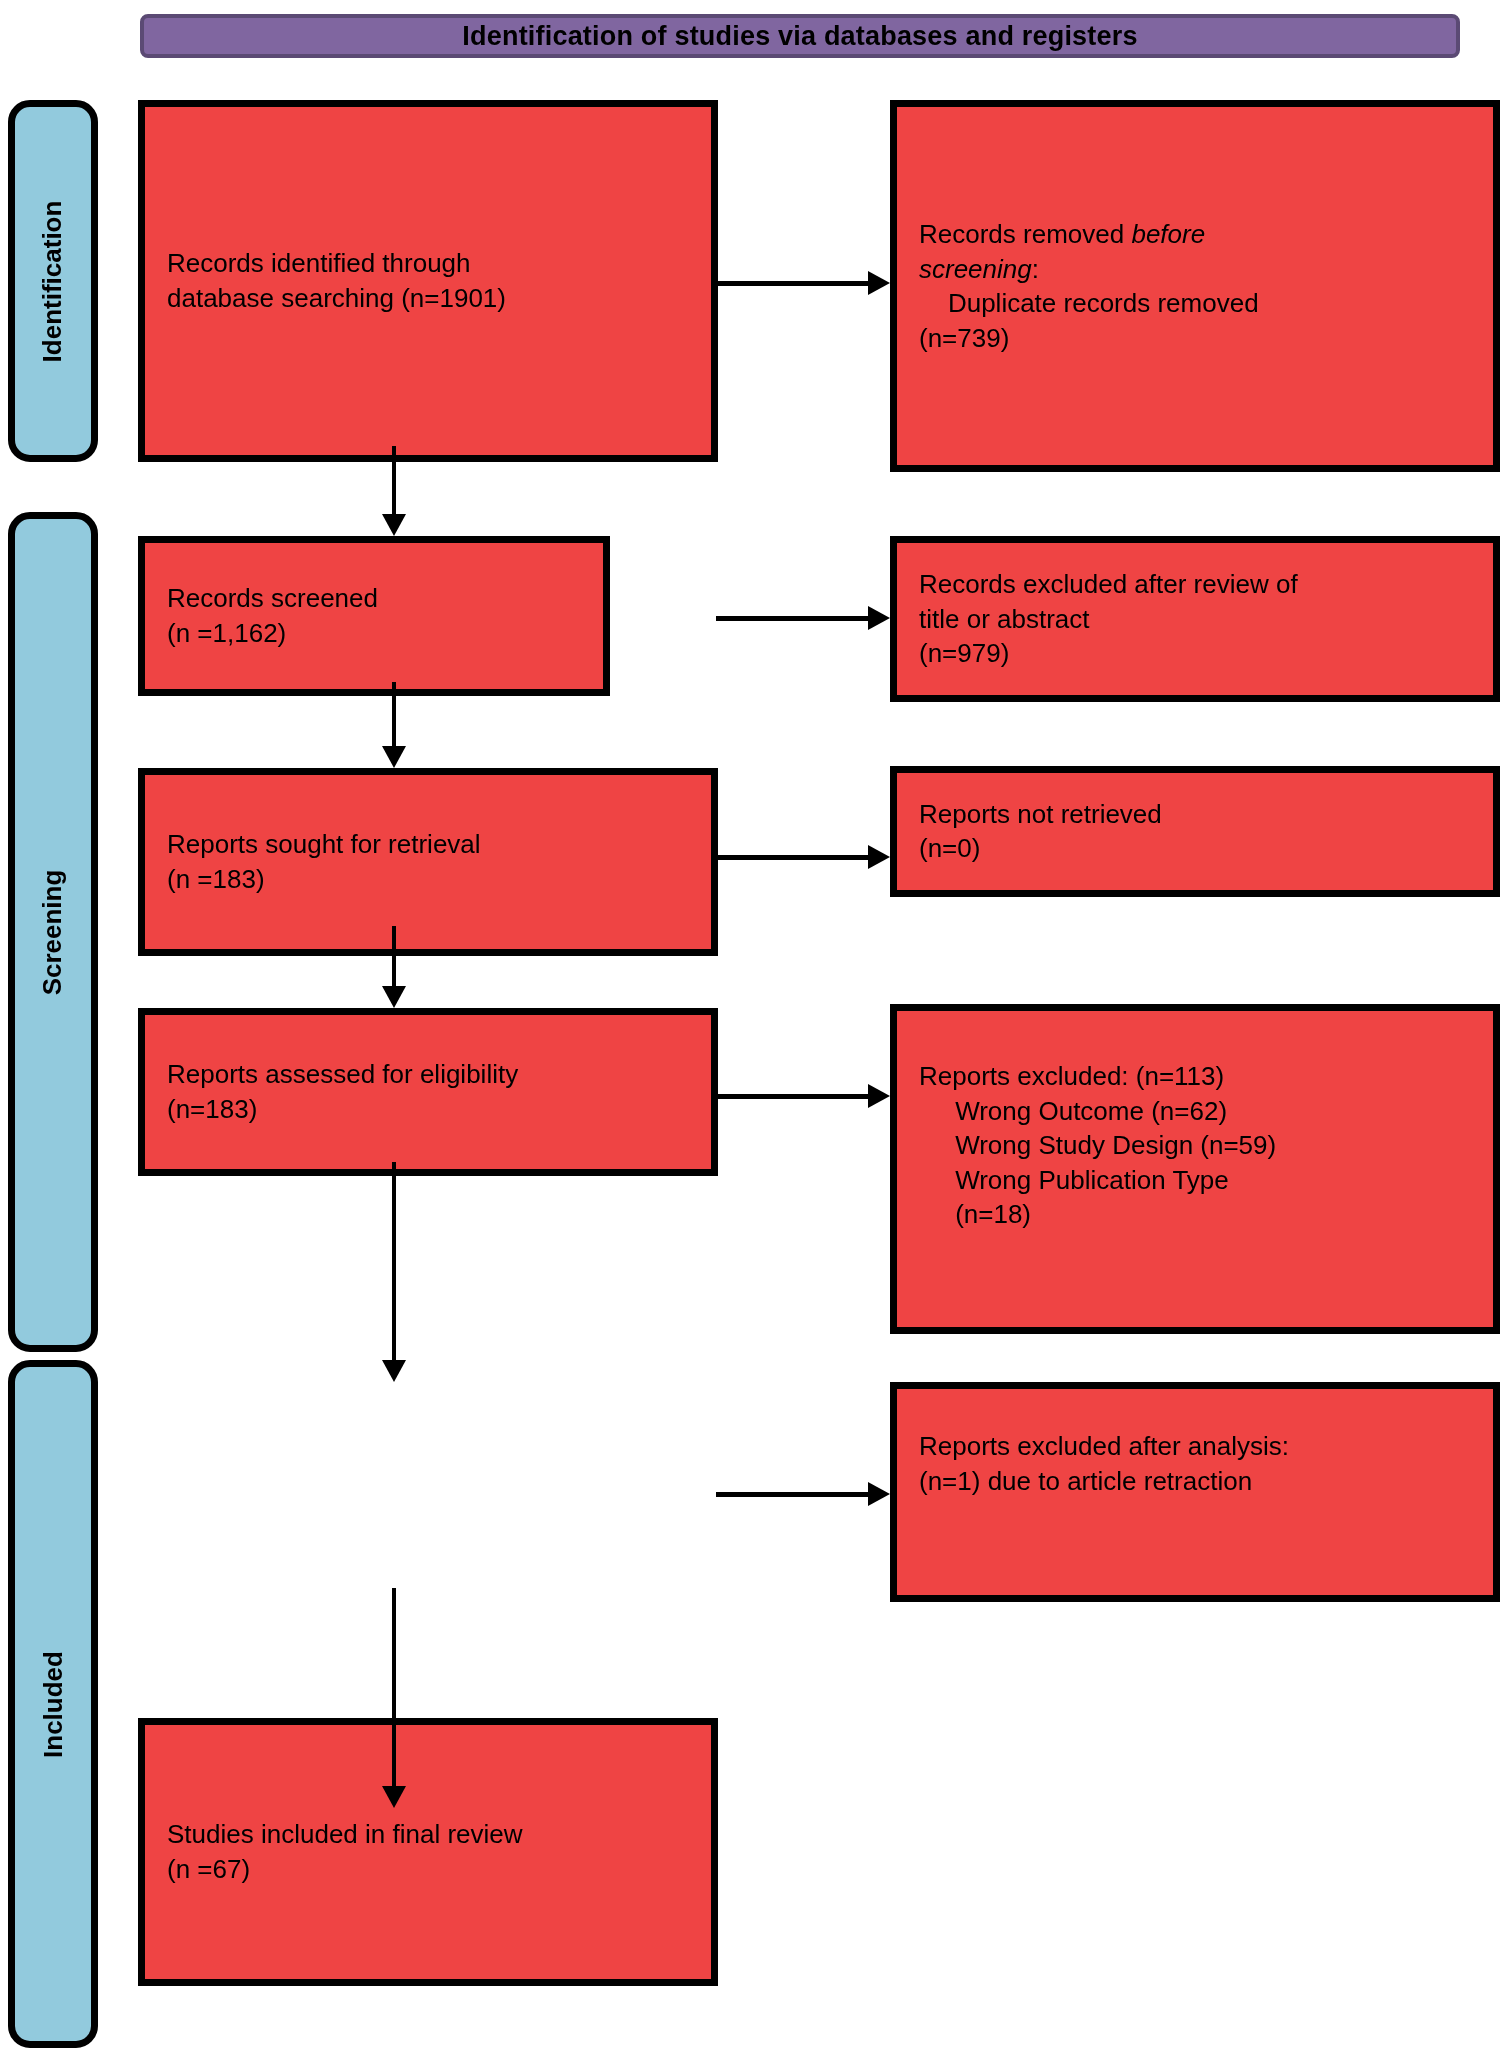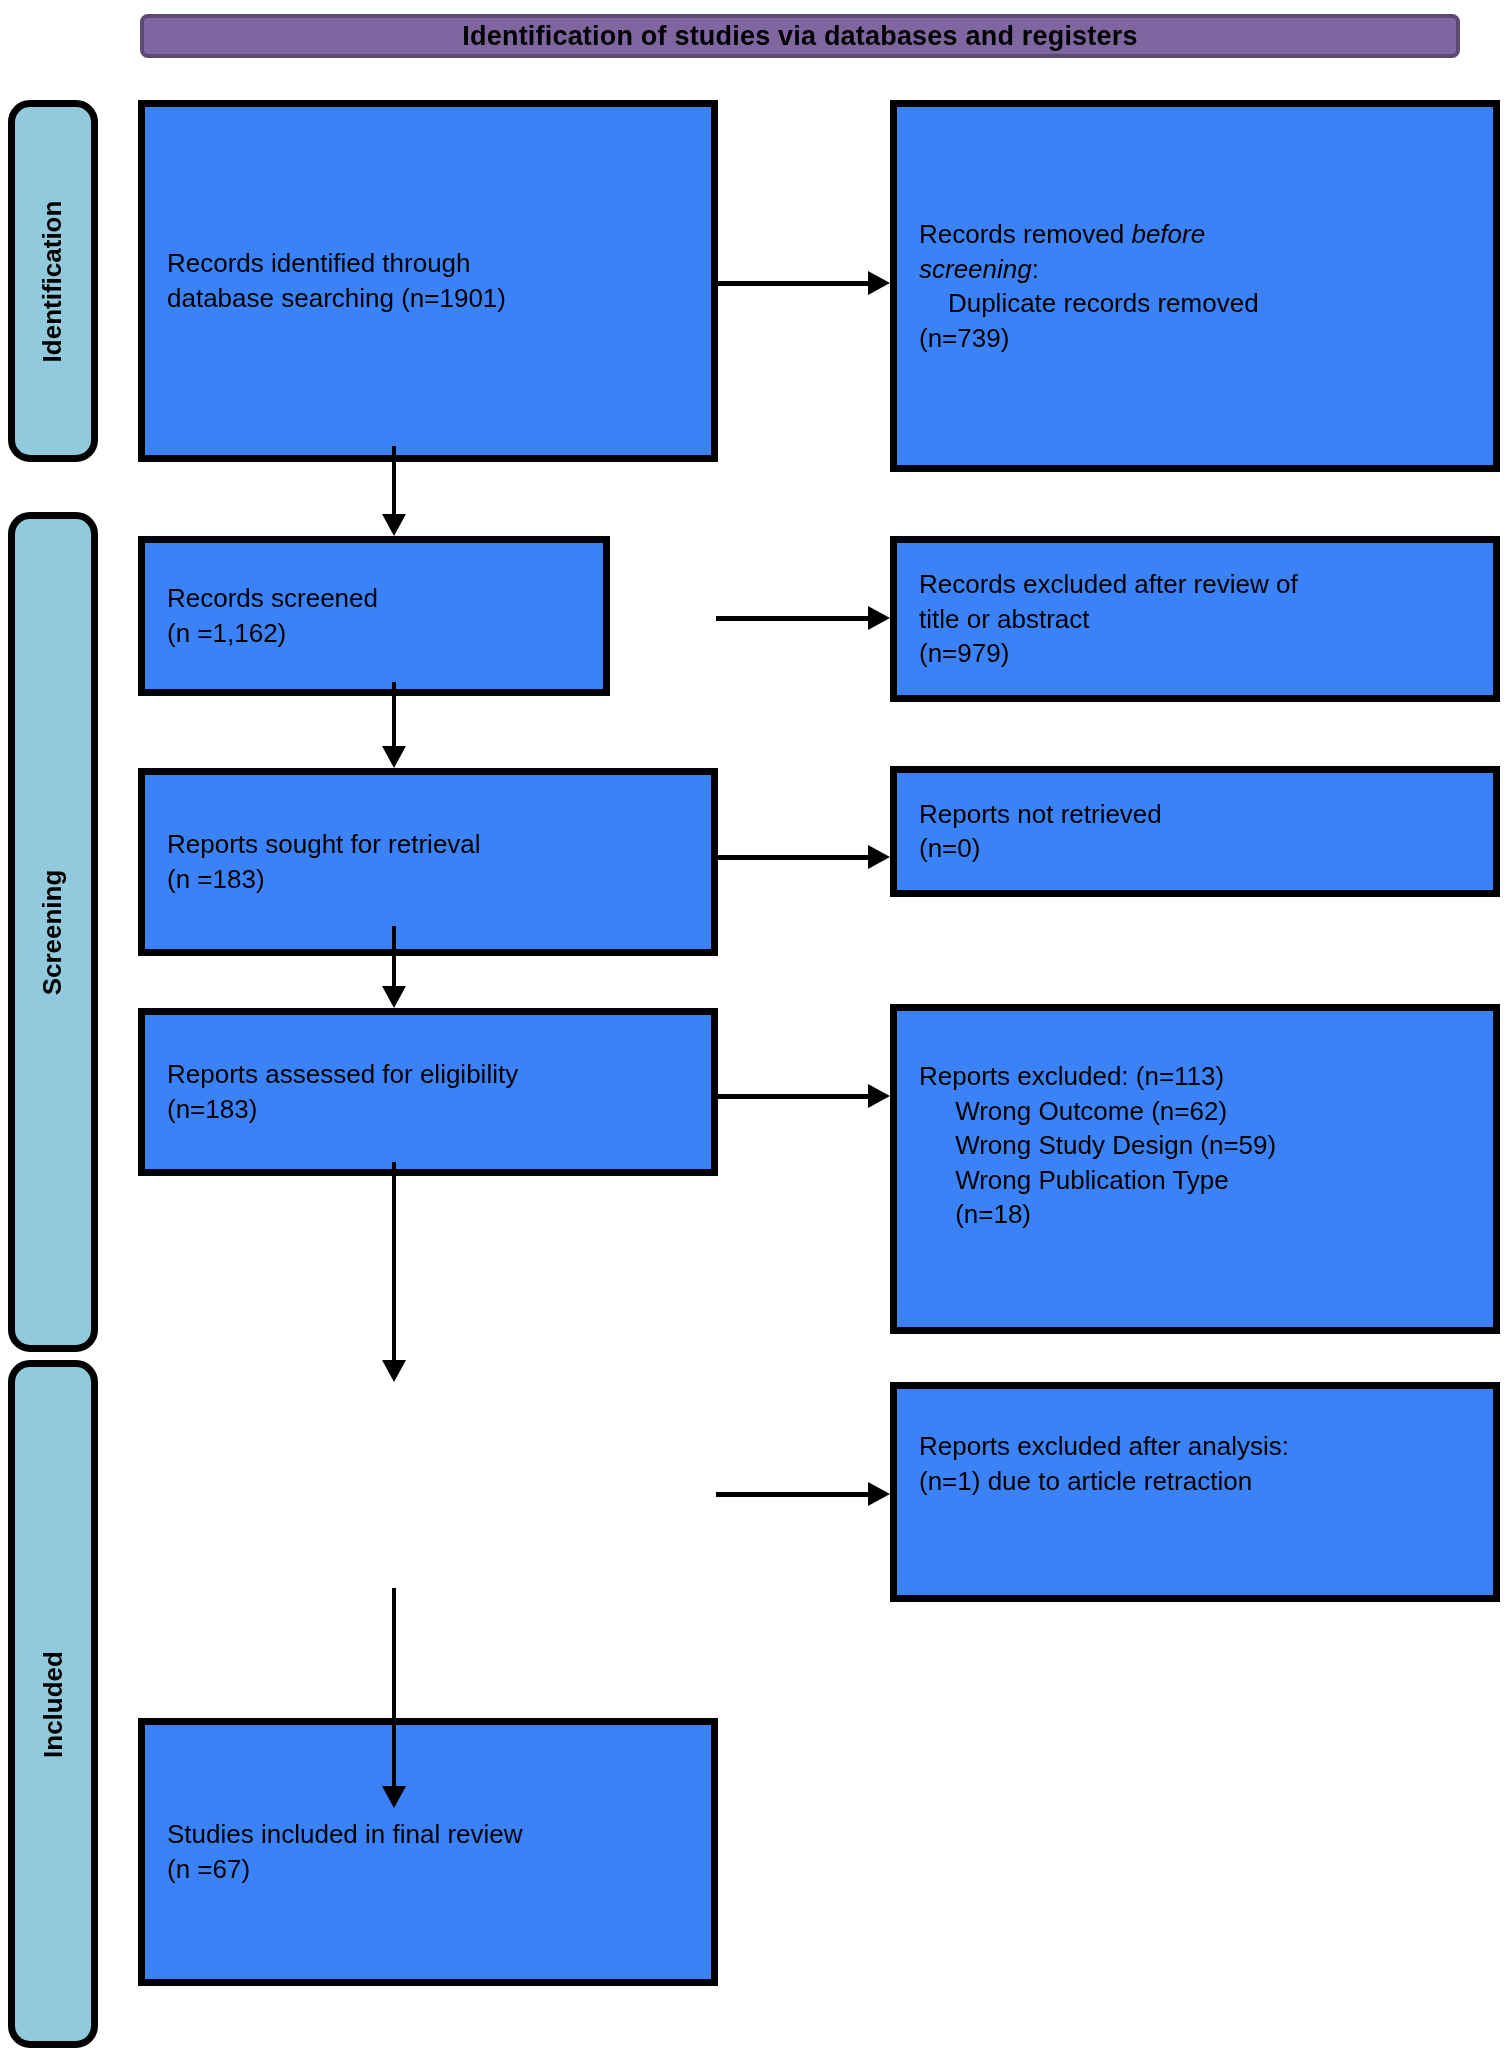--- a/index.html
+++ b/index.html
@@ -62,21 +62,21 @@
     font-weight: bold;
     color: #000000;
   }
   #stage-identification { top: 100px;  height: 362px; }
   #stage-screening     { top: 512px;  height: 840px; }
   #stage-included      { top: 1360px; height: 688px; }
 
   
   .box {
     position: absolute;
-    background: #3b82f6;
+    background: #ef4444;
     border: 7px solid #000000;
     box-sizing: border-box;
     padding: 5px;
   }
   .box-text {
     position: absolute;
     left: 22px;
     right: 14px;
     font-size: 26px;
     line-height: 1.33;

